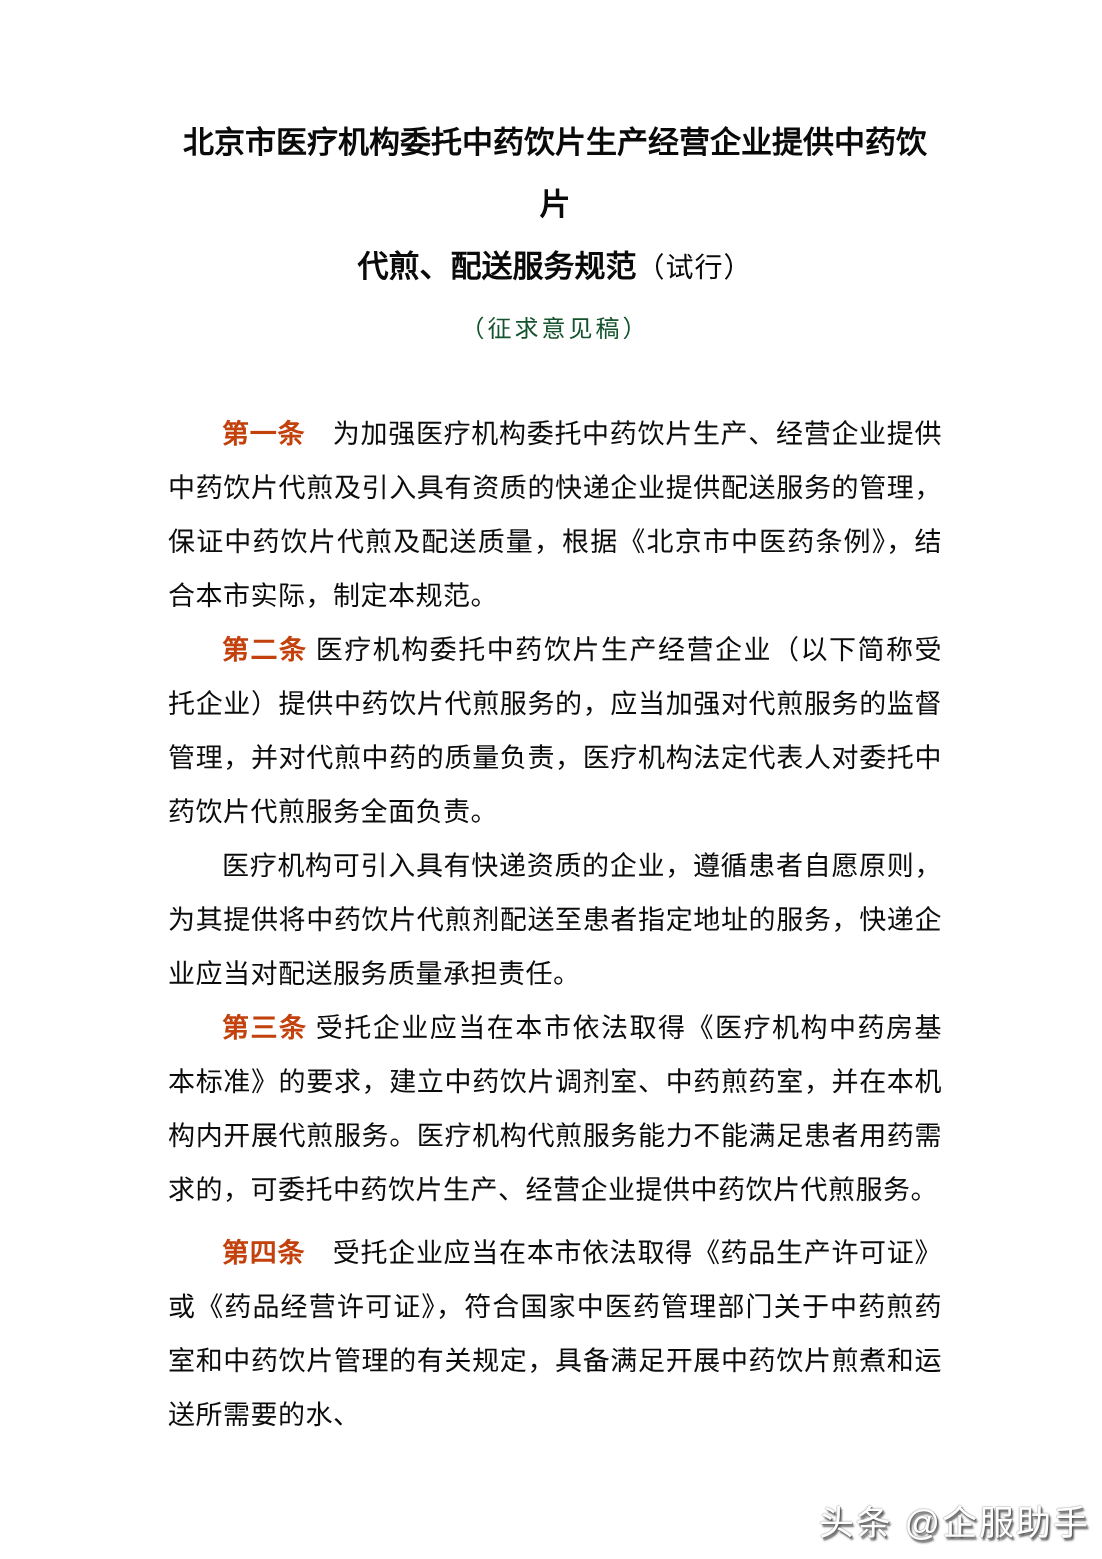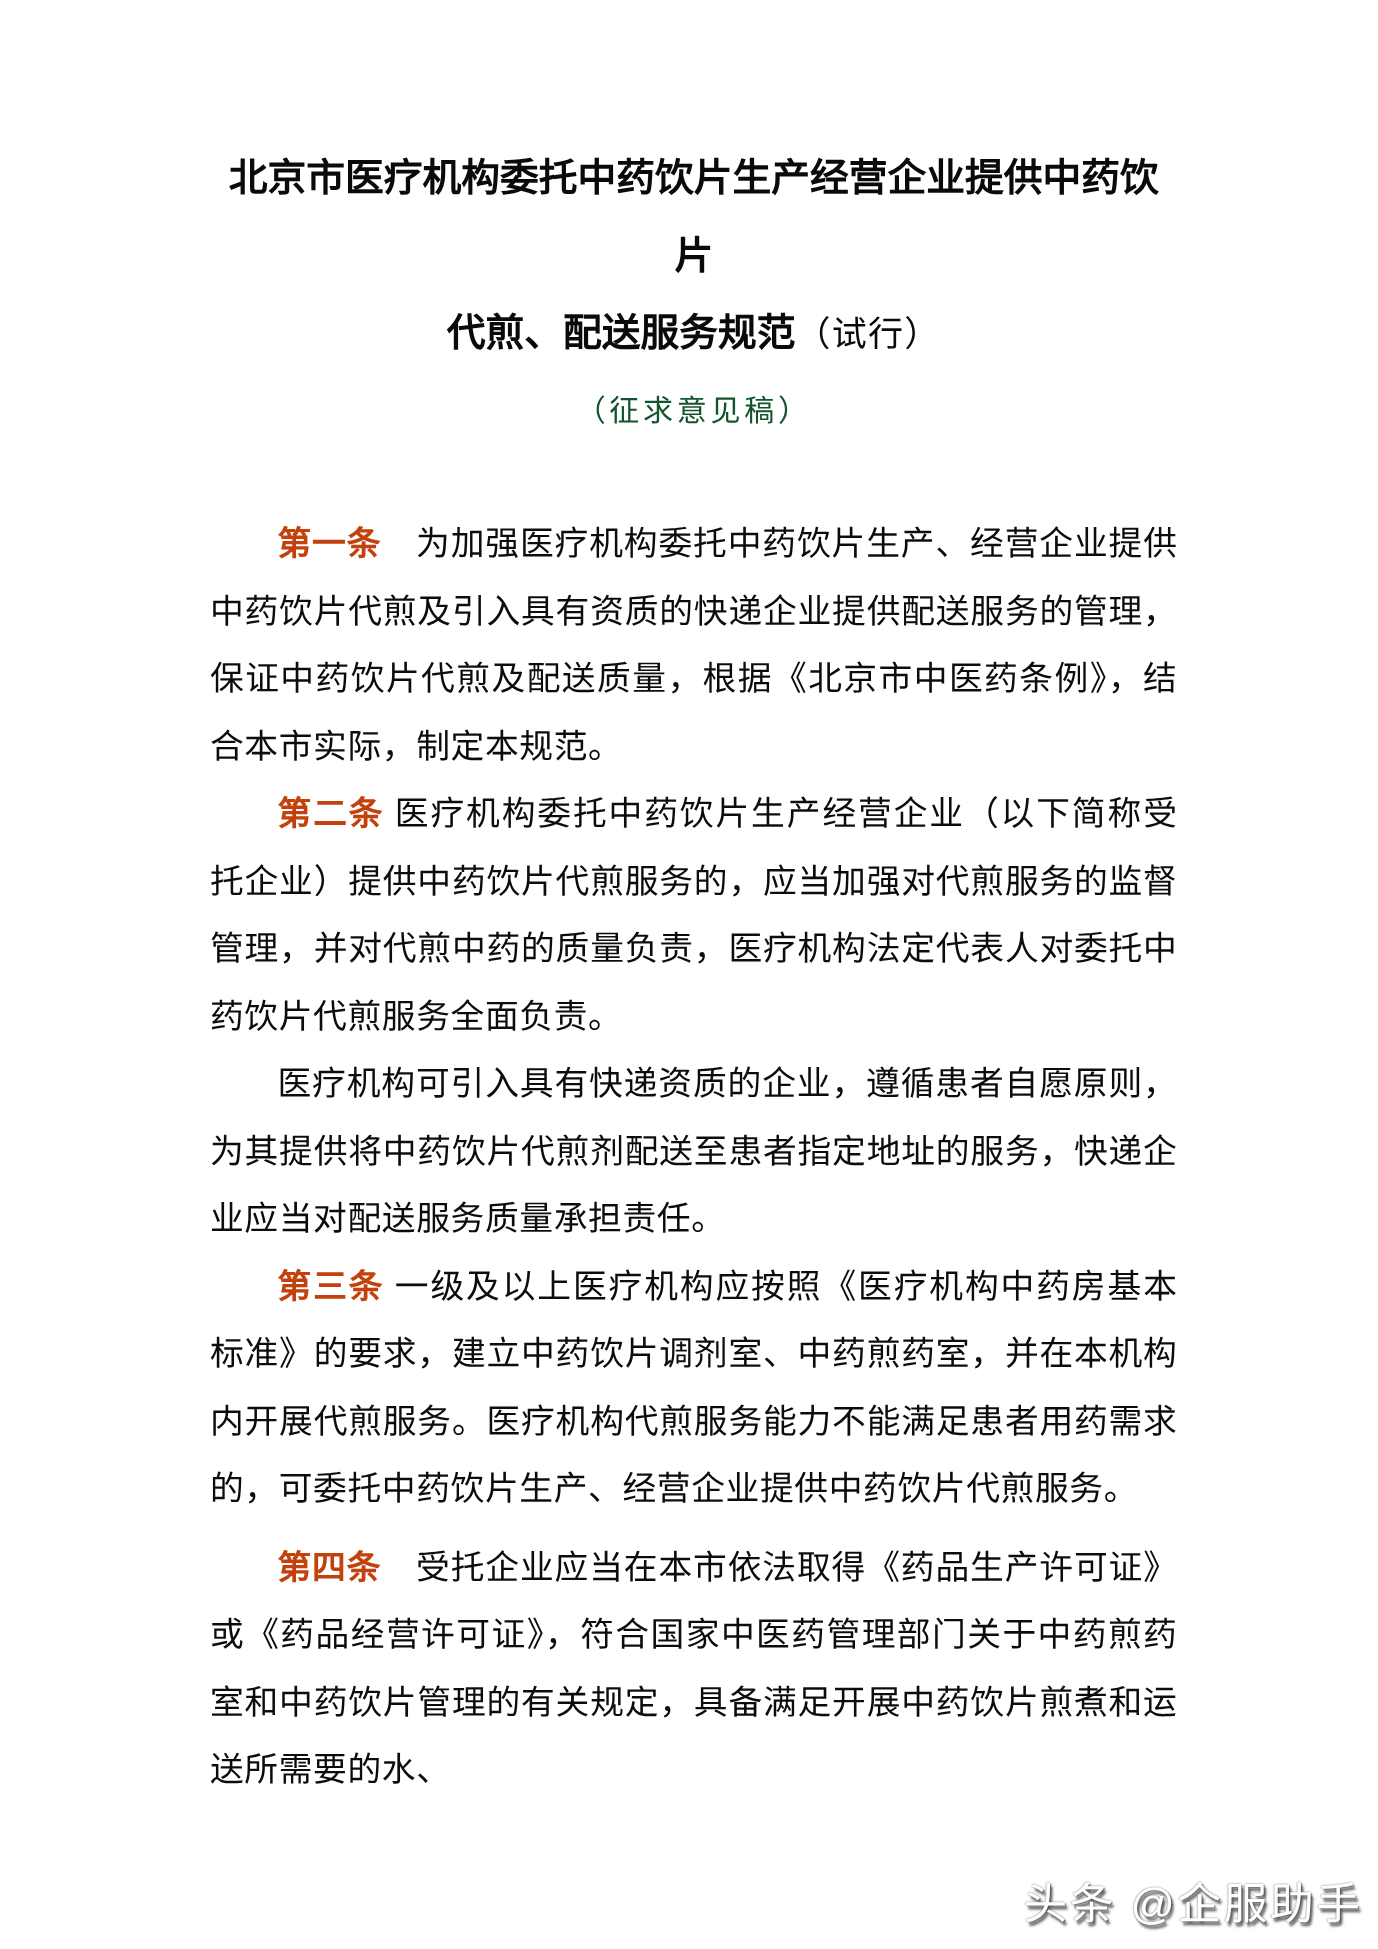--- a/index.html
+++ b/index.html
@@ -84,21 +84,21 @@
 
     <div class="subtitle">（征求意见稿）</div>
 
     <div class="body-text" id="paragraphs">
   <p class="para"><span class="lead">第一条　</span><span class="ptext">为加强医疗机构委托中药饮片生产、经营企业提供中药饮片代煎及引入具有资质的快递企业提供配送服务的管理，保证中药饮片代煎及配送质量，根据《北京市中医药条例》，结合本市实际，制定本规范。</span></p>
 
   <p class="para"><span class="lead">第二条 </span><span class="ptext">医疗机构委托中药饮片生产经营企业（以下简称受托企业）提供中药饮片代煎服务的，应当加强对代煎服务的监督管理，并对代煎中药的质量负责，医疗机构法定代表人对委托中药饮片代煎服务全面负责。</span></p>
 
   <p class="para"><span class="lead"></span><span class="ptext">医疗机构可引入具有快递资质的企业，遵循患者自愿原则，为其提供将中药饮片代煎剂配送至患者指定地址的服务，快递企业应当对配送服务质量承担责任。</span></p>
 
-  <p class="para"><span class="lead">第三条 </span><span class="ptext">一级及以上医疗机构应按照《医疗机构中药房基本标准》的要求，建立中药饮片调剂室、中药煎药室，并在本机构内开展代煎服务。医疗机构代煎服务能力不能满足患者用药需求的，可委托中药饮片生产、经营企业提供中药饮片代煎服务。</span></p>
+  <p class="para"><span class="lead">第三条 </span><span class="ptext">受托企业应当在本市依法取得《医疗机构中药房基本标准》的要求，建立中药饮片调剂室、中药煎药室，并在本机构内开展代煎服务。医疗机构代煎服务能力不能满足患者用药需求的，可委托中药饮片生产、经营企业提供中药饮片代煎服务。</span></p>
 
 
   <p class="para spaced"><span class="lead">第四条　</span><span class="ptext">受托企业应当在本市依法取得《药品生产许可证》或《药品经营许可证》，符合国家中医药管理部门关于中药煎药室和中药饮片管理的有关规定，具备满足开展中药饮片煎煮和运送所需要的水、</span></p>
 </div>
   </div>
 
   <div class="watermark">头条 @企服助手</div>
 </div>
 
 </body></html>

